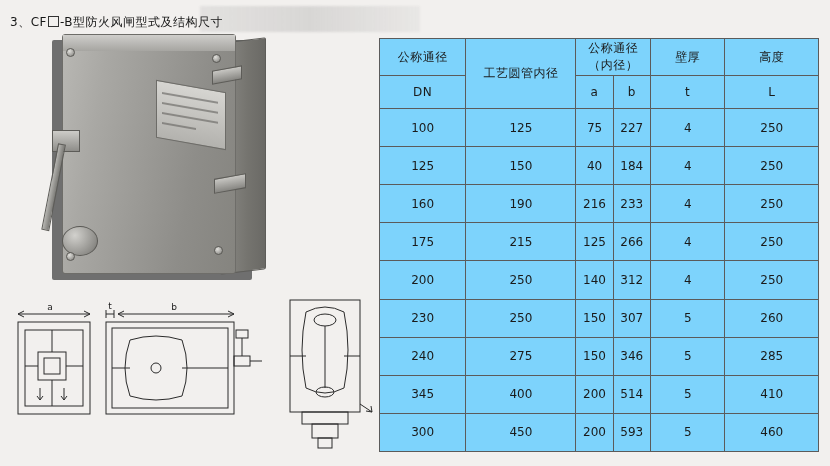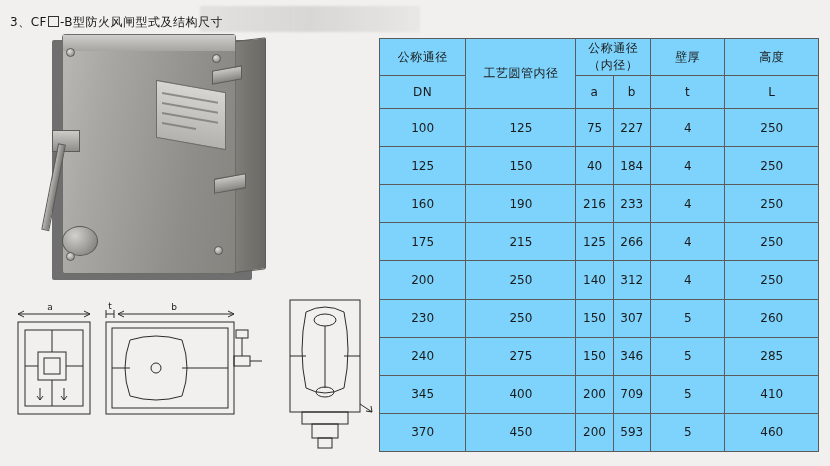--- a/index.html
+++ b/index.html
@@ -406,26 +406,26 @@
           <td>275</td>
           <td>150</td>
           <td>346</td>
           <td>5</td>
           <td>285</td>
         </tr>
         <tr>
           <td>345</td>
           <td>400</td>
           <td>200</td>
-          <td>709</td>
+          <td>514</td>
           <td>5</td>
           <td>410</td>
         </tr>
         <tr>
-          <td>370</td>
+          <td>300</td>
           <td>450</td>
           <td>200</td>
           <td>593</td>
           <td>5</td>
           <td>460</td>
         </tr>
       </tbody>
     </table>
   </div>
 

